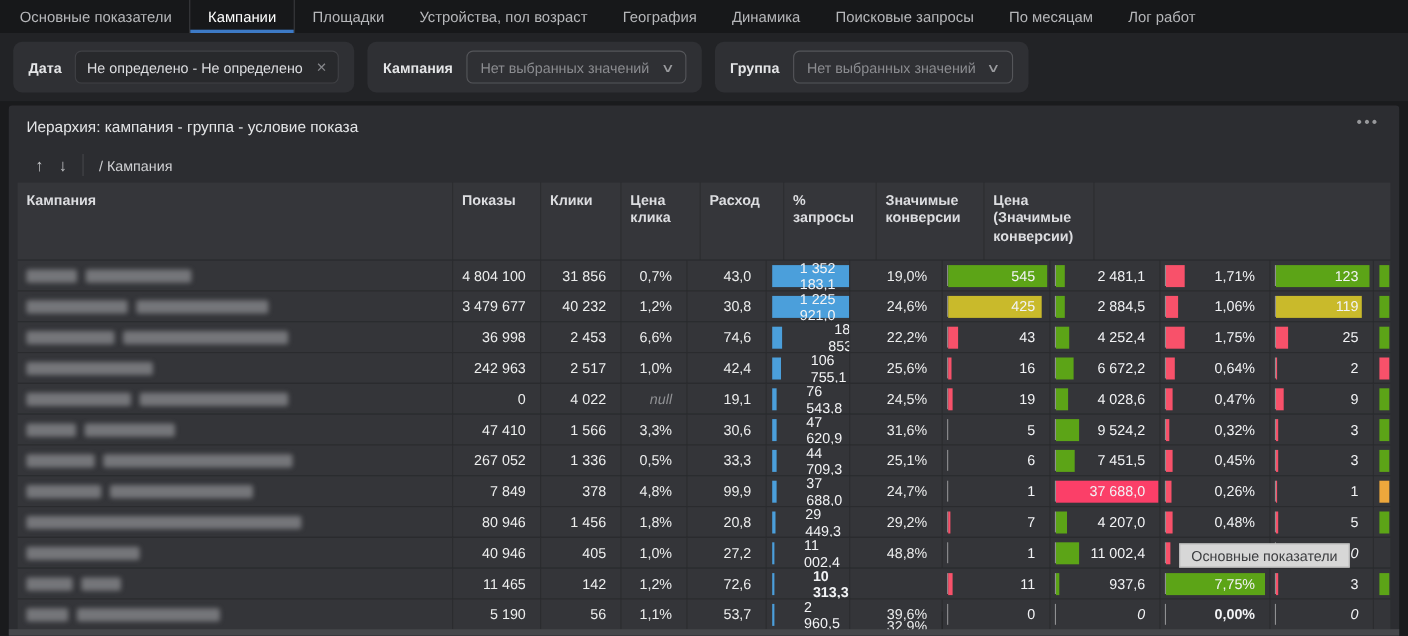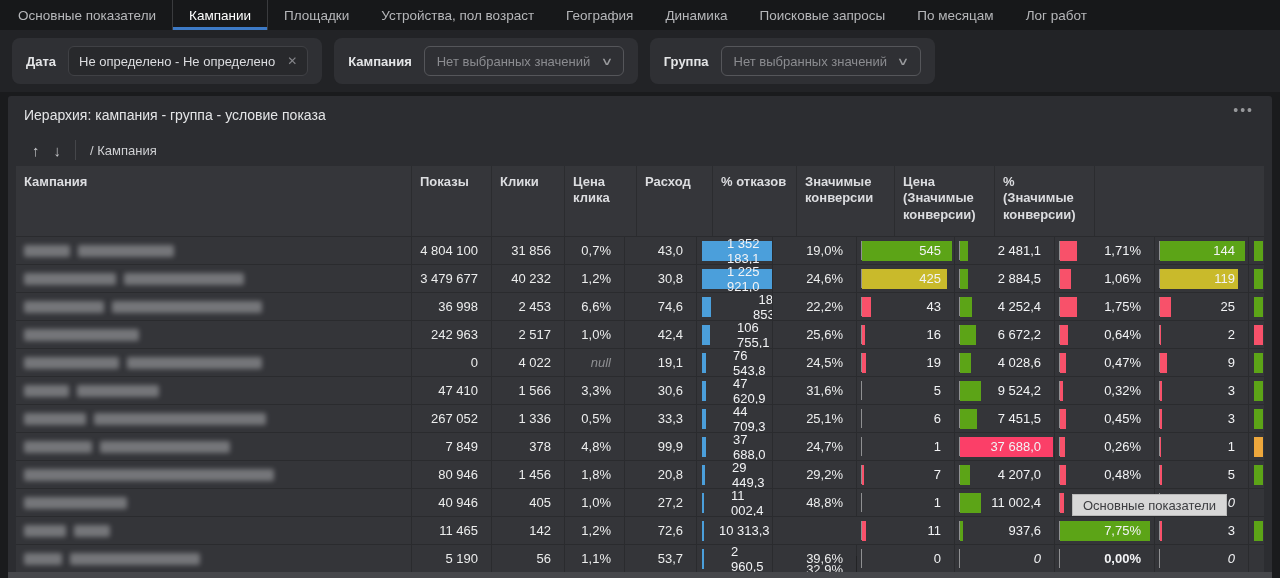--- a/index.html
+++ b/index.html
@@ -104,24 +104,23 @@
     <span class="tb-divider"></span>
     <span class="crumb">/ Кампания</span>
   </div>
   <div class="tablewrap" id="table">
       <div class="trow thead">
         <div class="cell hcell" style="width: 396px;">Кампания</div>
         <div class="cell hcell" style="width: 80px;">Показы</div>
         <div class="cell hcell" style="width: 73px;">Клики</div>
         <div class="cell hcell" style="width: 72px;">Цена клика</div>
         <div class="cell hcell" style="width: 76px;">Расход</div>
-        <div class="cell hcell" style="width: 84px;">% отказов</div>
+        <div class="cell hcell" style="width: 84px;">% запросы</div>
         <div class="cell hcell" style="width: 98px;">Значимые конверсии</div>
         <div class="cell hcell" style="width: 100px;">Цена (Значимые конверсии)</div>
-        <div class="cell hcell" style="width: 100px;">% (Значимые конверсии)</div>
         <div class="cell hcell" style="width: 15px;"></div>
       </div>
       <div class="trow">
         <div class="cell namecell" style="width: 396px;">
           <span class="blob" style="width: 46px;"></span>
           <span class="blob" style="width: 96px;"></span>
         </div>
         <div class="cell num" style="width: 80px;">
           <span>4 804 100</span>
         </div>
@@ -148,21 +147,21 @@
         <div class="cell axis" style="width: 100px;">
           <div class="bar" style="width: 8px; background: rgb(92, 164, 23);"></div>
           <span class="bartext">2 481,1</span>
         </div>
         <div class="cell axis" style="width: 100px; text-align: right;">
           <div class="bar" style="width: 17px; background: rgb(248, 81, 106);"></div>
           <span class="bartext">1,71%</span>
         </div>
         <div class="cell axis" style="width: 94px;">
           <div class="bar" style="width: 85px; background: rgb(92, 164, 23);"></div>
-          <span class="bartext">144</span>
+          <span class="bartext">123</span>
         </div>
         <div class="cell" style="width: 15px;">
           <div class="sliver" style="background: rgb(92, 164, 23);"></div>
         </div>
       </div>
       <div class="trow">
         <div class="cell namecell" style="width: 396px;">
           <span class="blob" style="width: 92px;"></span>
           <span class="blob" style="width: 120px;"></span>
         </div>
@@ -559,21 +558,21 @@
           <span>142</span>
         </div>
         <div class="cell num" style="width: 60px;">
           <span>1,2%</span>
         </div>
         <div class="cell num" style="width: 72px;">
           <span>72,6</span>
         </div>
         <div class="cell" style="width: 76px;">
           <div class="bar" style="width: 2px; background: rgb(75, 159, 219);"></div>
-          <span class="costtext" style="left: 0;">10 313,3</span>
+          <span class="costtext" style="left: 20px; font-weight: bold;">10 313,3</span>
         </div>
         <div class="cell num" style="width: 84px; margin-top: 39px;">
           <span>32,9%</span>
         </div>
         <div class="cell axis" style="width: 98px;">
           <div class="bar" style="width: 4px; background: rgb(248, 81, 106);"></div>
           <span class="bartext">11</span>
         </div>
         <div class="cell axis" style="width: 100px;">
           <div class="bar" style="width: 3px; background: rgb(92, 164, 23);"></div>

